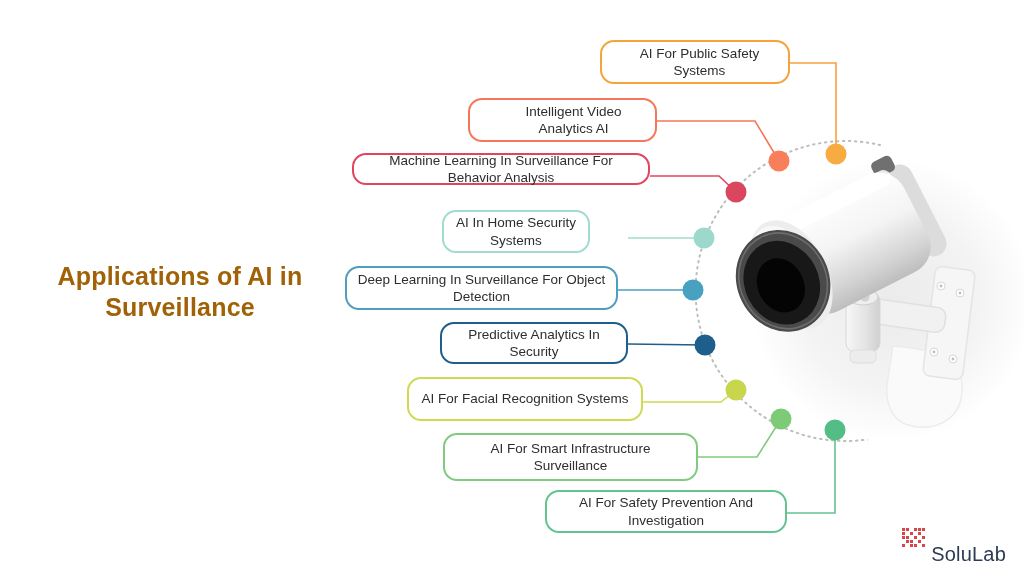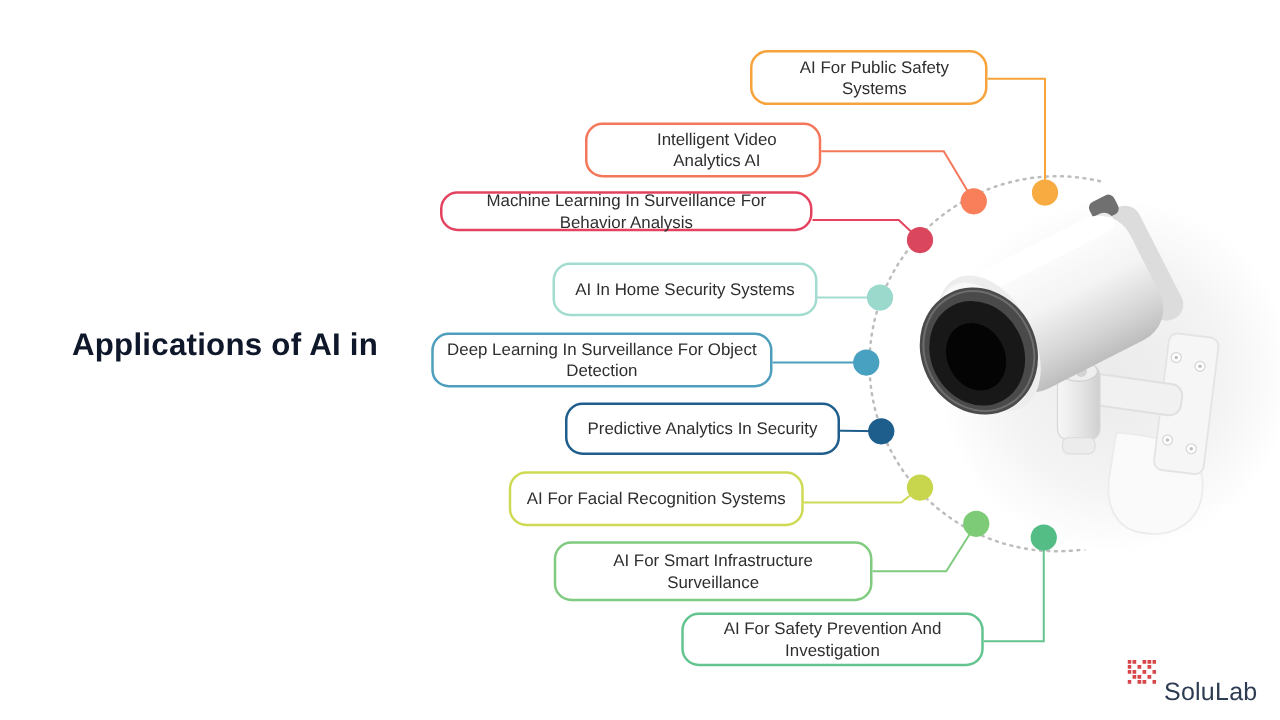--- a/index.html
+++ b/index.html
@@ -3,34 +3,34 @@
 <meta charset="utf-8">
 <style>
   html,body{margin:0;padding:0;background:#fff;}
   .canvas{
     position:relative;width:1024px;height:576px;background:#ffffff;overflow:hidden;
     font-family:"Liberation Sans", sans-serif;
   }
   .layer{position:absolute;left:0;top:0;width:1024px;height:576px;}
   .title{
     position:absolute;left:28px;top:261px;width:304px;text-align:center;
-    font-size:25px;line-height:1.22;font-weight:700;color:#0f172a;letter-spacing:.2px;
+    font-size:25px;line-height:1.22;font-weight:700;color:#a16207;letter-spacing:.2px;
   }
   .node{
     position:absolute;display:flex;align-items:center;justify-content:center;
     background:#ffffff;border:2px solid #999;border-radius:14px;box-sizing:border-box;
     text-align:center;font-size:13.5px;line-height:1.28;font-weight:500;color:#2e2e2e;
     padding:2px 10px;
   }
   .n0{left:600px;top:40px;width:190px;height:44px;padding-left:19px;}
   .n1{left:468px;top:98px;width:189px;height:44px;}
   .n2{left:352px;top:153px;width:298px;height:32px;}
-  .n3{left:442px;top:210px;width:212px;height:43px;}
+  .n3{left:442px;top:210px;width:148px;height:43px;}
   .n4{left:345px;top:266px;width:273px;height:44px;}
-  .n5{left:452px;top:322px;width:220px;height:42px;border-width:2.5px;}
+  .n5{left:440px;top:322px;width:188px;height:42px;border-width:2.5px;}
   .n6{left:407px;top:377px;width:236px;height:44px;}
   .n7{left:443px;top:433px;width:255px;height:48px;}
   .n8{left:545px;top:490px;width:242px;height:43px;}
   .logo{
     position:absolute;right:18px;bottom:10px;display:flex;align-items:center;gap:6px;
   }
   .logo-text{font-size:20px;font-weight:500;color:#2d3c52;letter-spacing:.2px;}
   .connector{fill:none;stroke-width:1.6px;}
 </style>
 </head>
@@ -120,20 +120,21 @@
       <circle cx="693" cy="290" r="10.5" fill="#48A1C0"></circle>
       <circle cx="705" cy="345" r="10.5" fill="#1D5E8D"></circle>
       <circle cx="736" cy="390" r="10.5" fill="#C7D64D"></circle>
       <circle cx="781" cy="419" r="10.5" fill="#7ECB77"></circle>
       <circle cx="835" cy="430" r="10.5" fill="#54BD86"></circle>
     </g>
   </svg>
 
   <div class="title">
     <div>Applications of AI in</div>
+    <div>Surveillance</div>
   </div>
 
   <div class="node n0" style="border-color: rgb(246, 163, 60);">
       <span>AI For Public Safety Systems</span>
     </div>
   <div class="node n1" style="border-color: rgb(244, 119, 90); padding-left: 32px;">
       <span>Intelligent Video Analytics AI</span>
     </div>
   <div class="node n2" style="border-color: rgb(228, 67, 95);">
       <span>Machine Learning In Surveillance For Behavior Analysis</span>

